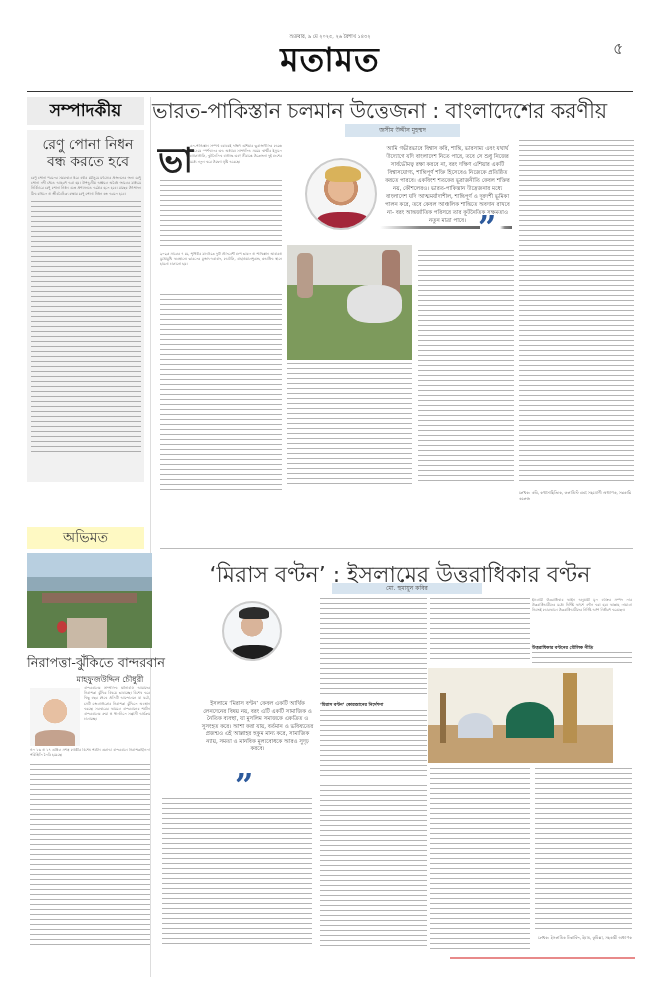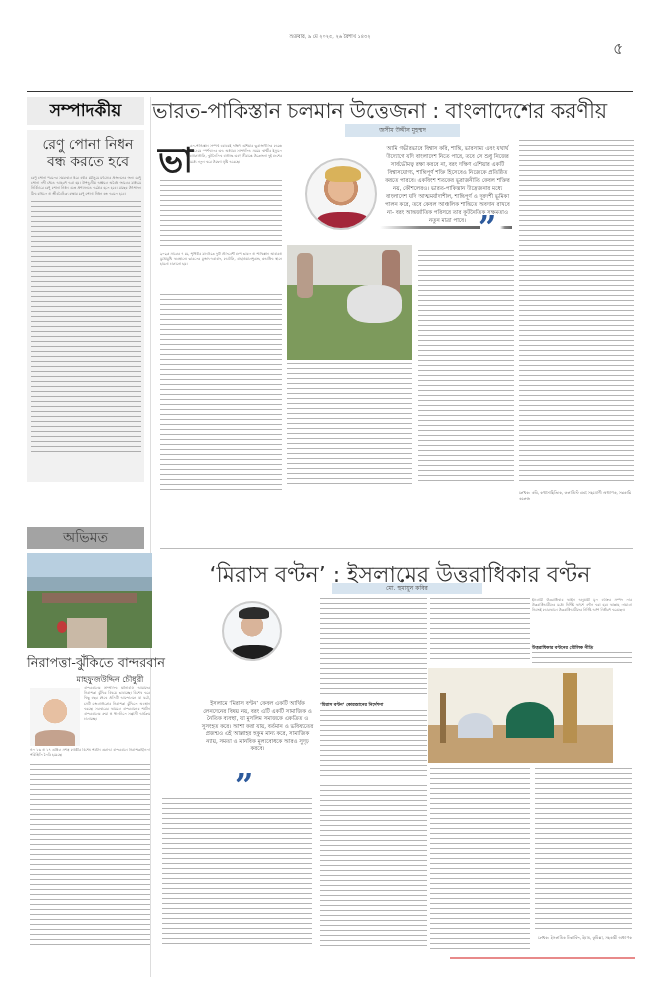--- a/index.html
+++ b/index.html
@@ -20,34 +20,35 @@
   .vrule{width:1px;background:#ddd}
   .head1{left:152px;top:95px;width:478px;font-size:21px;color:#333;white-space:nowrap;letter-spacing:-.3px}
   .byline{background:#d7e4ef;font-size:6px;color:#555;text-align:center;display:flex;align-items:center;justify-content:center}
   .dropcap{left:158px;top:143px;font-size:34px;line-height:34px;font-weight:bold;color:#222}
   .portrait{border-radius:50%;overflow:hidden;background:radial-gradient(circle at 50% 35%,#f2d1a6 0 22%,#d4a276 23% 30%,#fff 31%);border:2px solid #ccc}
   .quote{font-size:5.5px;line-height:8px;color:#555;text-align:center}
   .quote-mark{color:#2d5a9c;font-size:32px;font-weight:bold;font-family:"DejaVu Serif",serif;line-height:30px}
   .q-line{height:3px;background:linear-gradient(90deg,#fff,#888 40%,#666)}
   .photo{overflow:hidden}
   .rule-mid{left:160px;top:548px;width:473px;height:1px;background:#bbb}
-  .opinion-box{left:27px;top:527px;width:117px;height:22px;background:#a3a3a3;display:flex;align-items:center;justify-content:center;font-size:14px;color:#444}
+  .opinion-box{left:27px;top:527px;width:117px;height:22px;background:#fef9c3;display:flex;align-items:center;justify-content:center;font-size:14px;color:#444}
   .head2{left:180px;top:557px;width:440px;font-size:22px;color:#333;text-align:center;white-space:nowrap}
   .op-title{left:27px;top:653px;width:125px;font-size:13px;color:#333;text-align:center;white-space:nowrap}
   .op-author{left:60px;top:673px;width:100px;font-size:8px;color:#333;text-align:center}
   .subhead{font-weight:bold;font-size:4.5px;color:#222}
   .footer-rule{left:450px;top:957px;width:185px;height:2px;background:#e88a8a}
   .credit{font-size:4px;color:#555;text-align:right;line-height:6px}
 </style>
 </head>
 <body>
 
 <div class="abs dateline">শুক্রবার, ৯ মে ২০২৫, ২৬ বৈশাখ ১৪৩২</div>
 <div class="abs pageno">৫</div>
 <div class="abs masthead">
+  <span class="mast-big">মতামত</span>
 </div>
 <div class="abs rule-top"></div>
 
 <div class="abs sect-box">সম্পাদকীয়</div>
 <div class="abs editorial-box"></div>
 <div class="abs ed-title">রেণু পোনা নিধন বন্ধ করতে হবে</div>
 <div class="abs text-block" style="left:31px;top:176px;width:110px;height:300px;">
   <span>রেণু পোনা শরতের সময়কাল ধরে বর্ষার মৌসুমে মৎস্যের প্রজননের জন্য রেণু পোনা নদী থেকে আহরণ করা হয়। উপকূলীয় অঞ্চলে অবৈধ জালের মাধ্যমে নির্বিচারে রেণু পোনা নিধন বন্ধে প্রশাসনকে কঠোর হতে হবে। মাছের উৎপাদন ঠিক রাখতে ও জীববৈচিত্র্য রক্ষায় রেণু পোনা নিধন বন্ধ করতে হবে।</span>
   <div class="text-lines" style="height:255px;margin-top:4px"></div>
 </div>

